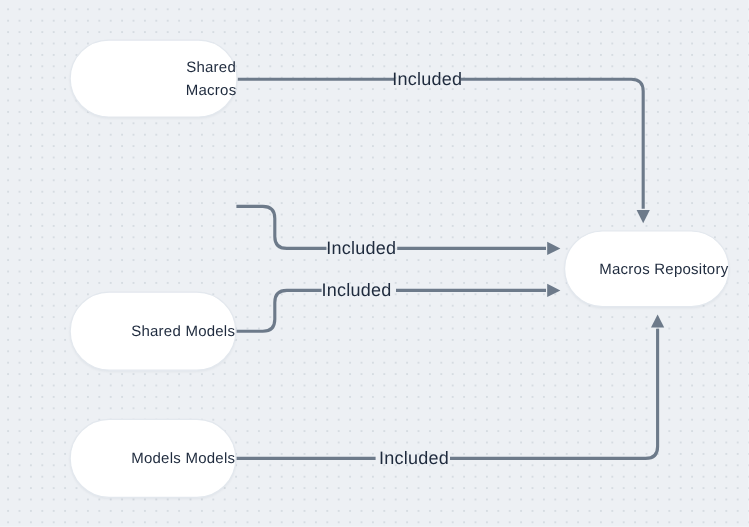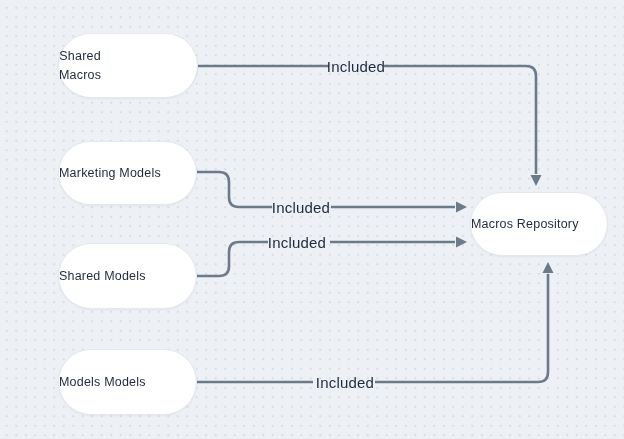--- a/index.html
+++ b/index.html
@@ -24,21 +24,21 @@
   }
   .edges-svg{position:absolute;left:0;top:0;width:624px;height:439px;}
   .edge-path{stroke:var(--edge);stroke-width:2.6;fill:none;}
   .arrowhead{fill:var(--edge);stroke:none;}
   .node{
     position:absolute;
     background:var(--node-fill);
     border:1px solid var(--node-border);
     border-radius:34px;
     box-shadow:0 1px 2px rgba(27,41,64,0.05);
-    display:flex;align-items:center;justify-content:flex-start;
+    display:flex;align-items:center;justify-content:flex-end;
     text-align:center;
     color:var(--text);
     font-size:12.5px;font-weight:500;letter-spacing:0.2px;
     box-sizing:border-box;
   }
   .node .line{display:block;line-height:19px;white-space:nowrap;}
   .node-shared-models{left:58px;top:33px;width:140px;height:65px;}
   .node-marketing{left:58px;top:141px;width:139px;height:64px;}
   .node-finance{left:58px;top:243px;width:139px;height:66px;}
   .node-sales{left:58px;top:349px;width:139px;height:66px;}
@@ -81,23 +81,20 @@
     </g>
   </svg>
 
   <div class="node node-shared-models">
     <div>
       <span class="line">Shared</span>
       <span class="line">Macros</span>
     </div>
   </div>
 
-  <div class="node node-marketing">
-    <span class="line">Marketing Models</span>
-  </div>
 
   <div class="node node-finance">
     <span class="line">Shared Models</span>
   </div>
 
   <div class="node node-sales">
     <span class="line">Models Models</span>
   </div>
 
   <div class="node node-repository">

